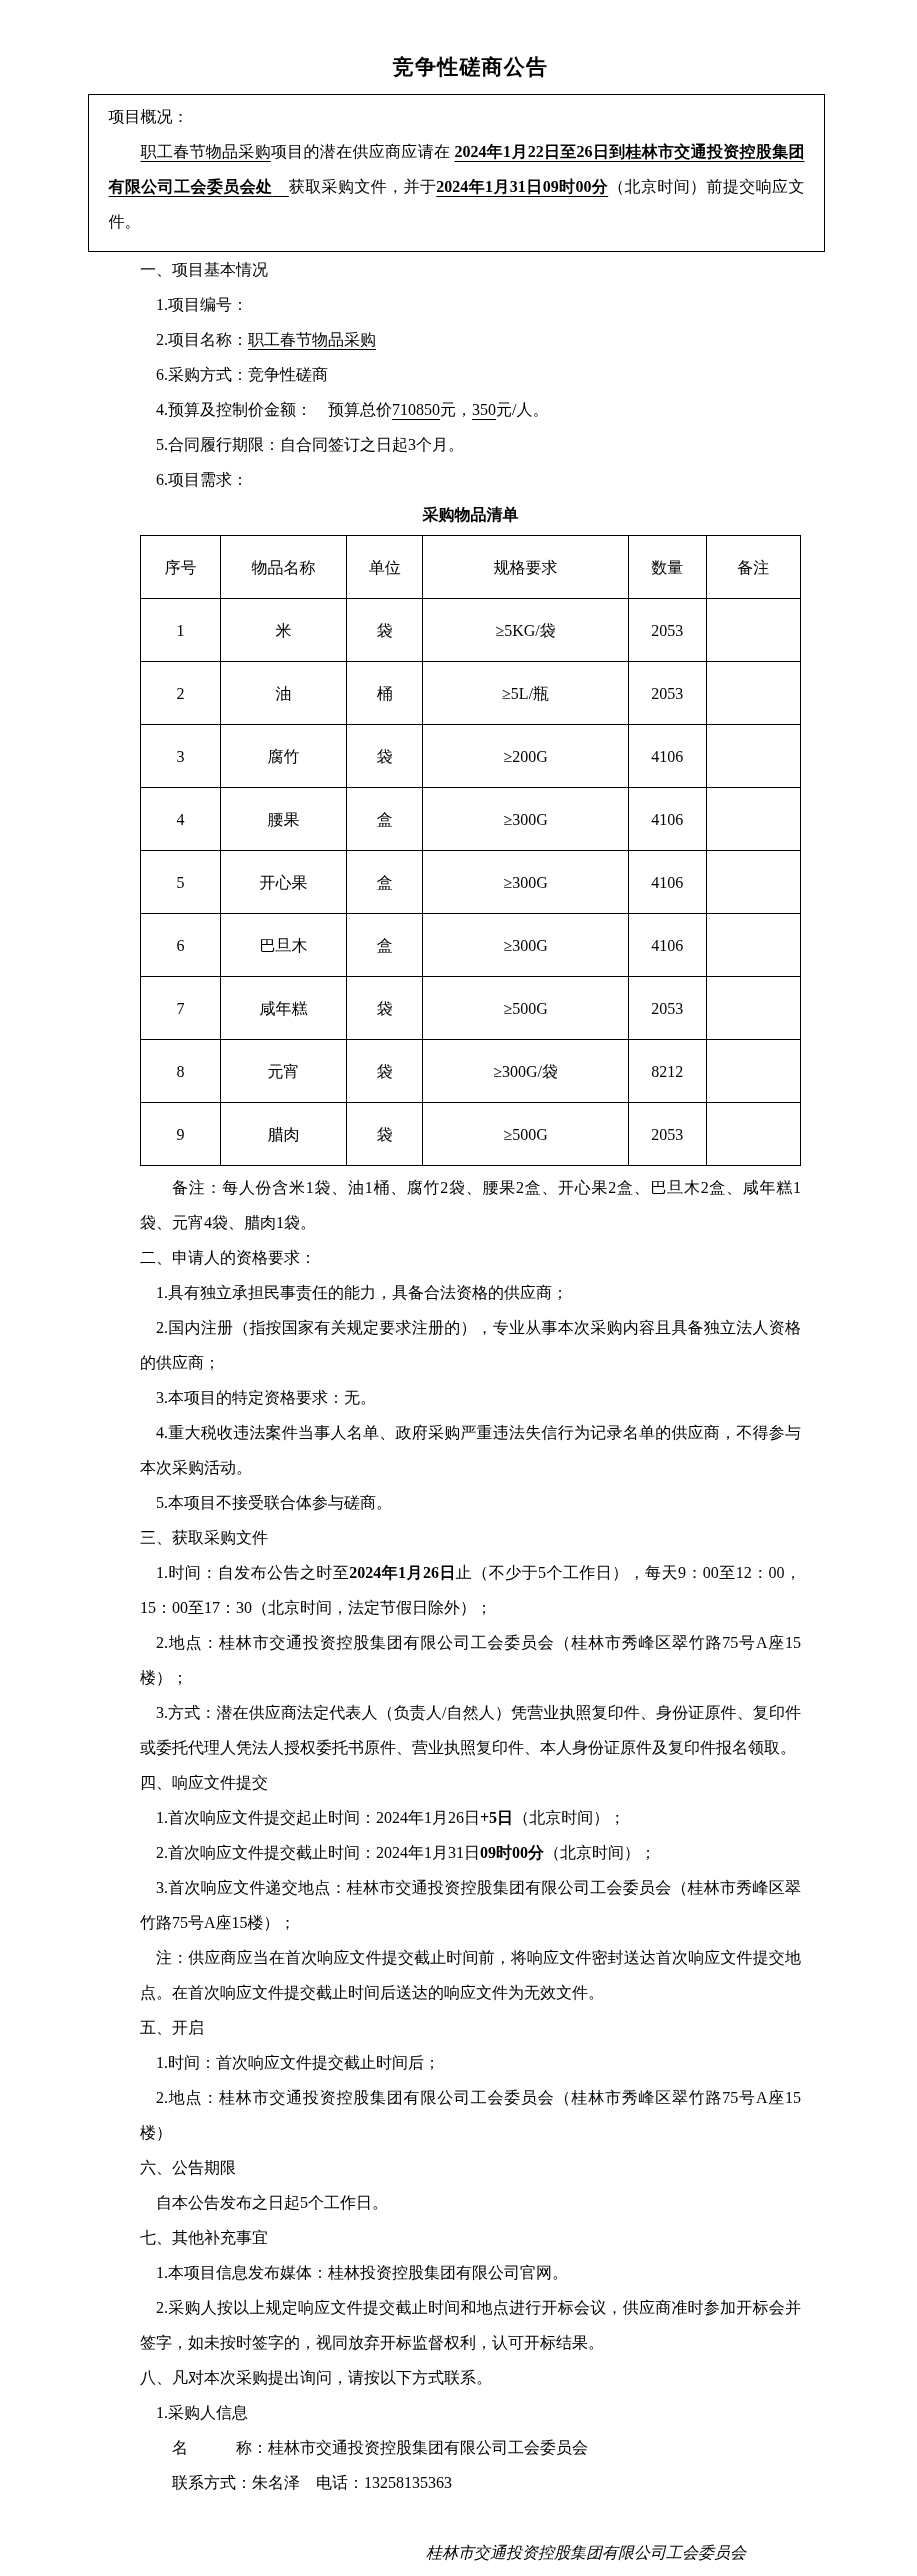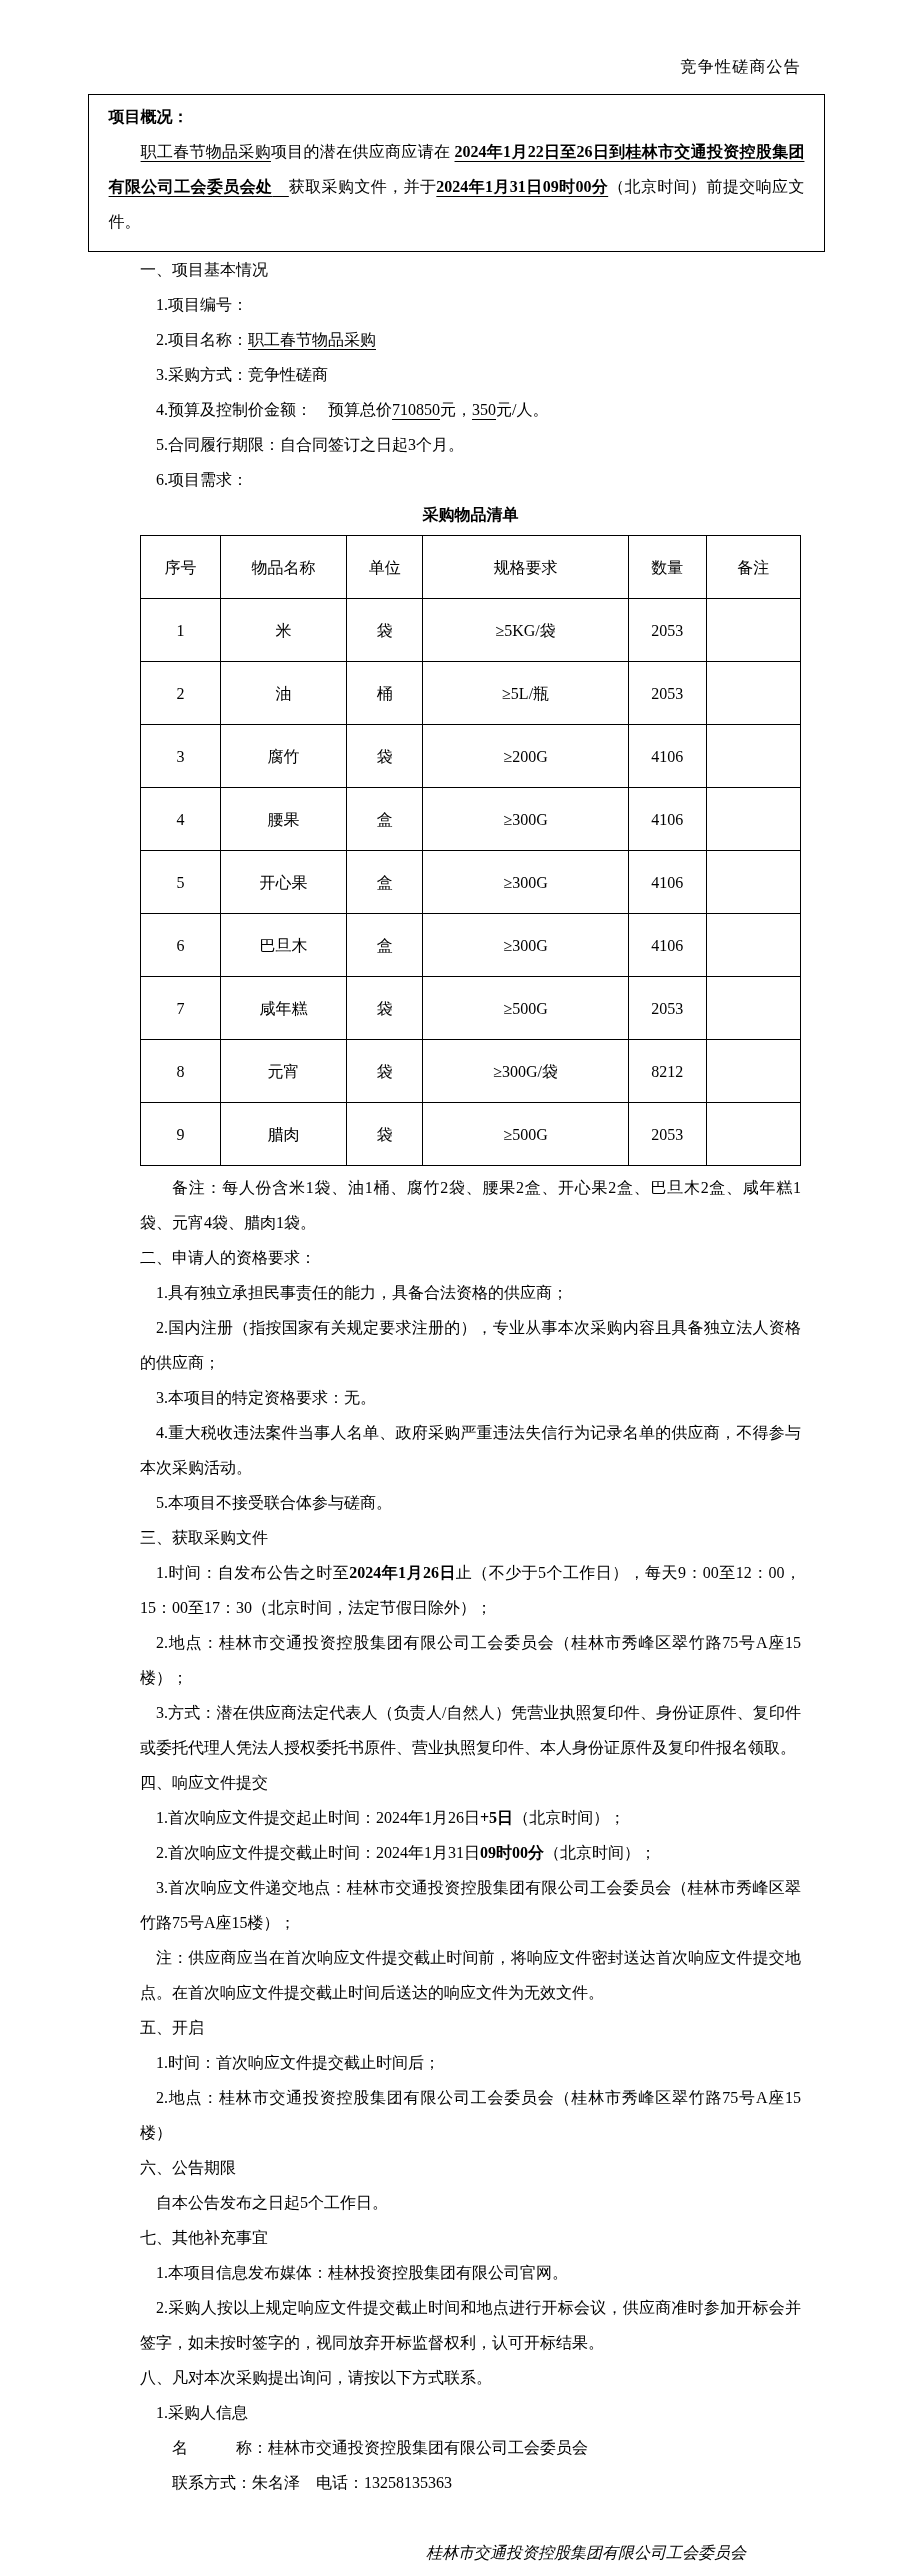--- a/index.html
+++ b/index.html
@@ -17,36 +17,36 @@
     line-height: 35px;
     box-sizing: border-box;
     padding-top: 53px;
     padding-bottom: 52px;
   }
   .content {
     margin-left: 140px;
     margin-right: 116px; 
   }
   .doc-title {
-    font-size: 16px;
-    font-weight: normal;
-    text-align: right;
+    font-size: 21px;
+    font-weight: bold;
+    text-align: center;
     line-height: 28px;
     letter-spacing: 1.2px;
   }
   .overview-box {
     border: 1.2px solid #000000;
     margin-left: -52px;   
     margin-right: -24px;
     margin-top: 13.3px;
     padding: 3.5px 19.6px 5.8px 19.6px;
     min-height: 146px;
     box-sizing: content-box;
   }
-  .overview-label { font-weight: bold; }
+  .overview-label { font-weight: normal; }
   .para { text-align: justify; }
   .indent-2 { text-indent: 32px; }
   .indent-1 { text-indent: 16px; }
   .indent-05 { text-indent: 8px; }
   .bold { font-weight: bold; }
   .u {
     text-decoration: underline;
     text-decoration-thickness: 1.2px;
     text-underline-offset: 4px;
   }
@@ -92,21 +92,21 @@
 
     <div class="overview-box">
       <div class="overview-label">项目概况：</div>
       <div class="para indent-2"><span class="u">职工春节物品采购</span><span>项目的潜在供应商应请在 </span><span class="bold u">2024年1月22日至26日到桂林市交通投资控股集团有限公司工会委员会处</span><span class="bold u">　</span><span>获取采购文件，并于</span><span class="bold u">2024年1月31日09时00分</span><span>（北京时间）前提交响应文件。</span></div>
     </div>
 
 
     <div class="heading">一、项目基本情况</div>
     <div class="para indent-1">1.项目编号：</div>
     <div class="para indent-1"><span>2.项目名称：</span><span class="u">职工春节物品采购</span></div>
-    <div class="para indent-1">3.采购方式：竞争性磋商</div>
+    <div class="para indent-1">6.采购方式：竞争性磋商</div>
     <div class="para indent-1"><span>4.预算及控制价金额：　预算总价</span><span class="u">710850</span><span>元，</span><span class="u">350</span><span>元/人。</span></div>
     <div class="para indent-1">5.合同履行期限：自合同签订之日起3个月。</div>
     <div class="para indent-1">6.项目需求：</div>
 
     <div class="table-title">采购物品清单</div>
 
     <table class="items">
       <colgroup>
         <col style="width:12.1%">
           <col style="width:19.1%">

